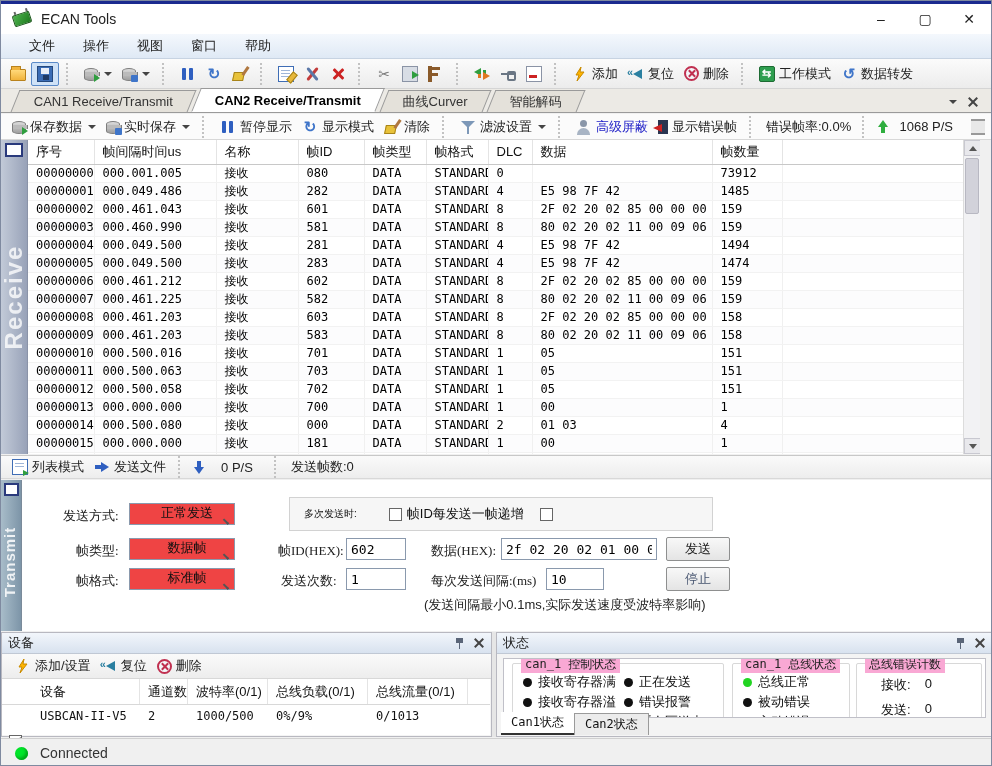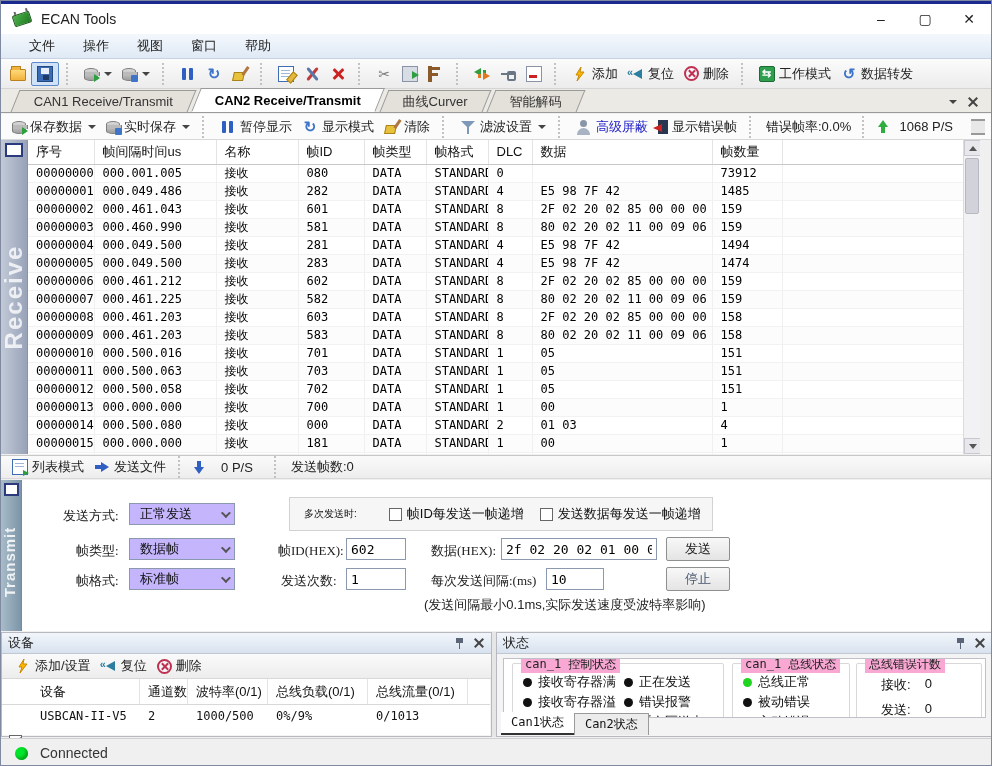--- a/index.html
+++ b/index.html
@@ -127,21 +127,21 @@
   .rx-scroll .thumb { position:absolute; left:1px; top:18px; width:14px; height:56px; background:#d2d2da; border:1px solid #b8b8c2; border-radius:2px; }
   .rx-right-gap { position:absolute; right:0; top:0; width:11px; height:100%; background:#f0f0f0; }
   
   .tx-toolbar { position:absolute; left:0; top:454px; width:100%; height:24px; background:linear-gradient(#fafafa,#ededed); border-top:1px solid #c8c8c8; border-bottom:1px solid #d8d8d8; display:flex; align-items:center; padding-left:6px; }
   
   .tx-area { position:absolute; left:0; top:479px; width:100%; height:151px; background:#fff; }
   .tx-strip { position:absolute; left:0; top:0; width:21px; height:100%; background:linear-gradient(90deg,#a8bcc9,#7d95a8); border-right:1px solid #7a8a9a; }
   .tx-strip .sq { position:absolute; left:3px; top:3px; width:15px; height:13px; background:#fff; border:2px solid #2a3a7c; }
   .tx-strip .vlabel { position:absolute; left:0; top:54%; transform:translateY(-50%) rotate(180deg); writing-mode:vertical-rl; font-size:15px; letter-spacing:1px; color:rgba(255,255,255,0.85); font-weight:bold; width:100%; text-align:center; }
   .fld-label { position:absolute; font-size:13px; color:#222; white-space:nowrap;font-family:Liberation Serif, serif; }
-  .dropdown { position:absolute; width:106px; height:22px; background:#c4b5fd; border:1px solid #8a99ad; display:flex; align-items:center; padding-left:10px; font-size:13px; }
+  .dropdown { position:absolute; width:106px; height:22px; background:#ef4444; border:1px solid #8a99ad; display:flex; align-items:center; padding-left:10px; font-size:13px;flex-direction:column; }
   .dropdown .dd-arrow { margin-left:auto; margin-right:6px; width:7px; height:7px; border-right:2px solid #555; border-bottom:2px solid #555; transform:rotate(45deg) translateY(-2px); }
   .txt-input { position:absolute; height:22px; border:1px solid #8a99ad; background:#fff; font-size:13px; font-family:"DejaVu Sans Mono",monospace; padding:0 4px; }
   .groupbox { position:absolute; left:288px; top:17px; width:424px; height:34px; background:#f6f6f6; border:1px solid #d2d2d2; display:flex; align-items:center; }
   .cb { width:13px; height:13px; background:#fff; border:1px solid #666; display:inline-block; flex:0 0 auto; }
   .cb.checked { position:relative; }
   .cb.checked::before { content:""; position:absolute; left:2px; top:1px; width:7px; height:4px; border-left:2px solid #222; border-bottom:2px solid #222; transform:rotate(-48deg); }
   .btn { position:absolute; width:64px; height:24px; background:linear-gradient(#f8f8f8,#e4e4e4); border:1px solid #8e8f8f; border-radius:2px; display:flex; align-items:center; justify-content:center; font-size:13px; color:#222; }
   .note { position:absolute; left:423px; top:116px; font-size:13px; color:#222; }
   
   .bottom { position:absolute; left:0; top:631px; width:100%; height:105px; background:#e6e6e6; }
@@ -624,21 +624,20 @@
   <div class="dropdown" style="left:128px; top:23px;">
     <span>正常发送</span>
     <span class="dd-arrow"></span>
   </div>
 
   <div class="groupbox">
     <span style="margin-left:14px; font-size:10px;">多次发送时:</span>
     <span class="cb" style="margin-left:32px;"></span>
     <span style="margin-left:5px; font-size:13px;">帧ID每发送一帧递增</span>
     <span class="cb" style="margin-left:16px;"></span>
-    <span style="margin-left:5px; font-size:13px;">发送数据每发送一帧递增</span>
   </div>
 
   <span class="fld-label" style="left:75px; top:62px;">帧类型:</span>
   <div class="dropdown" style="left:128px; top:58px;">
     <span>数据帧</span>
     <span class="dd-arrow"></span>
   </div>
 
   <span class="fld-label" style="left:277px; top:62px;">帧ID(HEX):</span>
   <input class="txt-input" style="left: 345px; top: 58px; width: 60px;" value="602">

